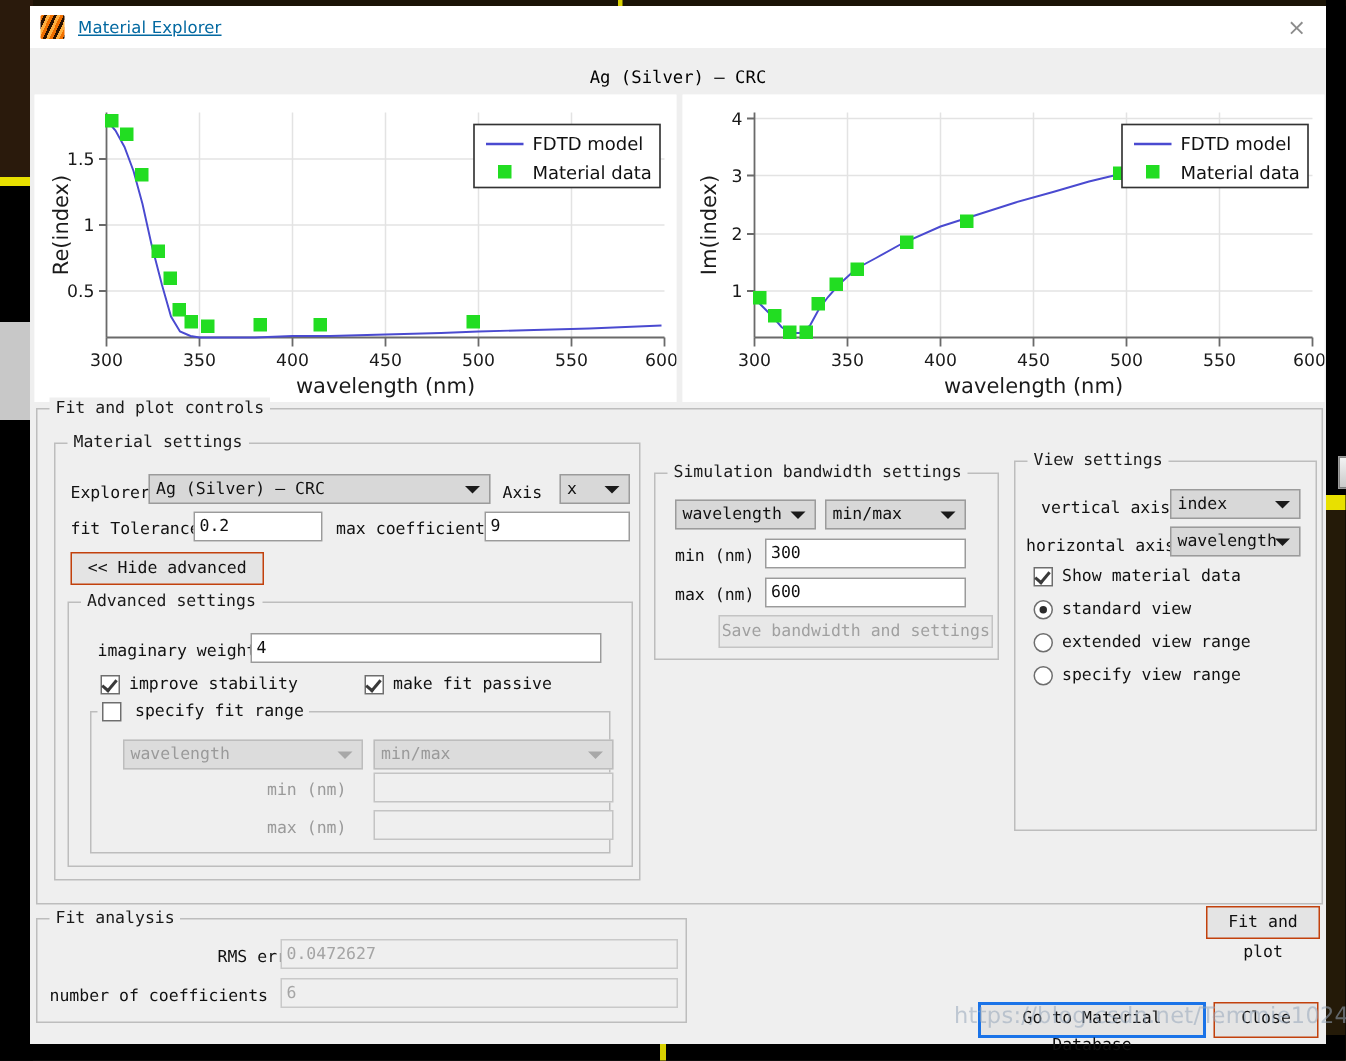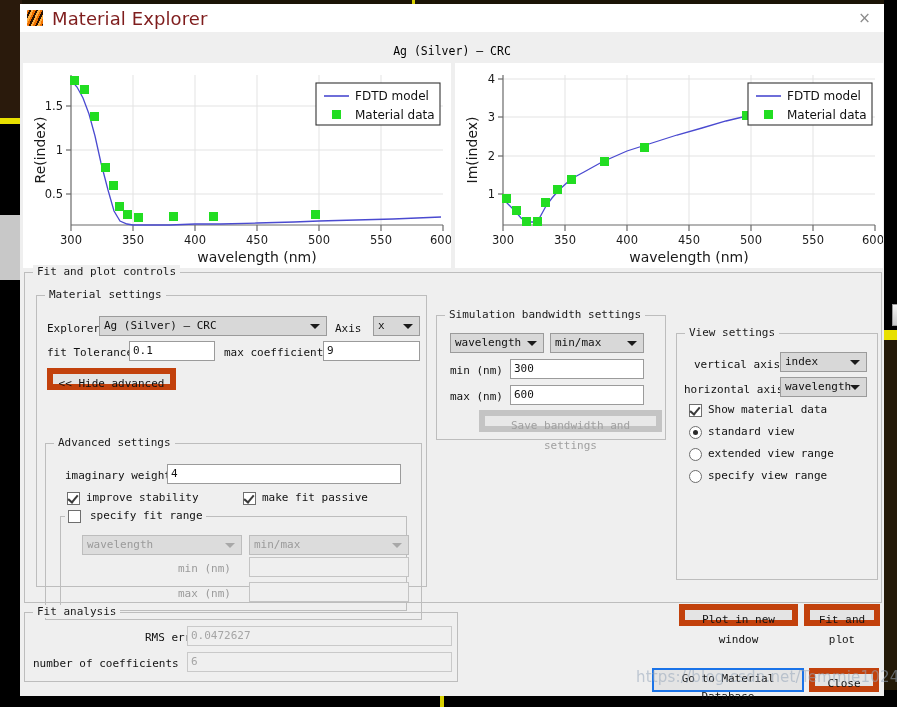--- a/index.html
+++ b/index.html
@@ -58,21 +58,21 @@
     background:
       repeating-linear-gradient(115deg,
         #f07000 0px, #f07000 2px,
         #2a1200 2px, #2a1200 4px,
         #ffb040 4px, #ffb040 6px);
     border-radius: 1px;
     flex: none;
   }
   .title-text {
     font-family: "DejaVu Sans", "Liberation Sans", sans-serif;
-    font-size: 18px; color: #7f1d1d; letter-spacing: .1px;
+    font-size: 11px; color: #0369a1; letter-spacing: .1px; text-decoration: underline;
   }
   .close-x {
     position: absolute; right: 12px; top: 7px;
     width: 15px; height: 15px;
     color: #8c8c8c; font-size: 15px; line-height: 15px; text-align: center;
     font-family: "DejaVu Sans", "Liberation Sans", sans-serif;
     cursor: pointer;
   }
 
   .win-body {
@@ -160,21 +160,21 @@
     border-left: 5px solid transparent;
     border-right: 5px solid transparent;
     border-top: 5px solid #1a1a1a;
   }
   .ddl.dis .arw { border-top-color: #a8a8a8; }
 
   
   .btn {
     position: absolute;
     background: #e4e4e4;
-    border: 6px solid #c2410c;
+    border: 1px solid #c2410c;
     box-sizing: border-box;
     font-size: 11px; color: #111;
     font-family: "DejaVu Sans Mono", "Liberation Mono", monospace;
     text-align: center;
     height: 22px; line-height: 20px;
     cursor: pointer;
   }
   .btn.dis { color: #a0a0a0; border-color: #c4c4c4; background: #e8e8e8; }
   .btn.focus {
     border: 2px solid #1a73e8;
@@ -418,27 +418,27 @@
           <span>Ag (Silver) – CRC</span>
           <span class="arw"></span>
         </div>
         <div class="lbl" style="left:298px; top:26px;">Axis</div>
         <div class="ddl" style="left:336px; top:20px; width:47px;">
           <span>x</span>
           <span class="arw"></span>
         </div>
 
         <div class="lbl" style="left:10px; top:50px;">fit Tolerance</div>
-        <div class="tinput" style="left:92px; top:45px; width:86px;">0.1</div>
+        <div class="tinput" style="left:92px; top:45px; width:86px;">0.2</div>
         <div class="lbl" style="left:187px; top:50px;">max coefficients</div>
         <div class="tinput" style="left:286px; top:45px; width:97px;">9</div>
 
         <div class="btn" style="left:10px; top:72px; width:129px;">&lt;&lt; Hide advanced</div>
 
-        <div class="gbox" style="left:8px; top:105px; width:375px; height:175px;margin-top:42px;">
+        <div class="gbox" style="left:8px; top:105px; width:375px; height:175px;">
           <div class="legend">Advanced settings</div>
 
           <div class="lbl" style="left:19px; top:25px;">imaginary weight</div>
           <div class="tinput" style="left:121px; top:20px; width:234px;">4</div>
 
           <div class="cb checked" style="left:21px; top:48px;"></div>
           <div class="lbl" style="left:40px; top:47px;">improve stability</div>
           <div class="cb checked" style="left:197px; top:48px;"></div>
           <div class="lbl" style="left:216px; top:47px;">make fit passive</div>
 
@@ -477,21 +477,21 @@
         </div>
 
         <div class="lbl" style="left:13px; top:48px;">min (nm)</div>
         <div class="tinput" style="left:73px; top:43px; width:134px;">300</div>
         <div class="lbl" style="left:13px; top:74px;">max (nm)</div>
         <div class="tinput" style="left:73px; top:69px; width:134px;">600</div>
 
         <div class="btn dis" style="left:42px; top:94px; width:183px;">Save bandwidth and settings</div>
       </div>
 
-      <div class="gbox" style="left:651px; top:60px; width:200px; height:245px;">
+      <div class="gbox" style="left:651px; top:34px; width:200px; height:245px;">
         <div class="legend">View settings</div>
 
         <div class="lbl" style="left:17px; top:24px;">vertical axis</div>
         <div class="ddl" style="left:103px; top:18px; width:87px;">
           <span>index</span>
           <span class="arw"></span>
         </div>
         <div class="lbl" style="left:7px; top:49px;">horizontal axis</div>
         <div class="ddl" style="left:103px; top:43px; width:87px;">
           <span>wavelength</span>
@@ -504,22 +504,21 @@
         <div class="rb sel" style="left:12px; top:92px;"></div>
         <div class="lbl" style="left:31px; top:91px;">standard view</div>
 
         <div class="rb" style="left:12px; top:114px;"></div>
         <div class="lbl" style="left:31px; top:113px;">extended view range</div>
 
         <div class="rb" style="left:12px; top:136px;"></div>
         <div class="lbl" style="left:31px; top:135px;">specify view range</div>
       </div>
 
-      <div class="btn" style="left:654px; top:331px; width:119px;">Plot in new window</div>
-      <div class="btn" style="left:779px; top:331px; width:76px;font-family:Liberation Mono, monospace;">Fit and plot</div>
+      <div class="btn" style="left:779px; top:331px; width:76px;">Fit and plot</div>
     </div>
 
     <div class="gbox" style="left:4px; top:580px; width:432px; height:68px;">
       <div class="legend">Fit analysis</div>
 
       <div class="lbl" style="left:104px; top:18px;padding-left:16px;">RMS error</div>
       <div class="tinput ro" style="left:162px; top:13px; width:265px;">0.0472627</div>
 
       <div class="lbl" style="left:8px; top:44px;">number of coefficients</div>
       <div class="tinput ro" style="left:162px; top:39px; width:265px;">6</div>

